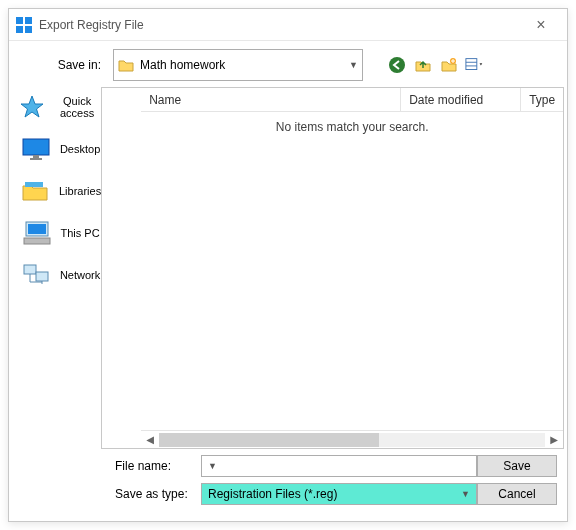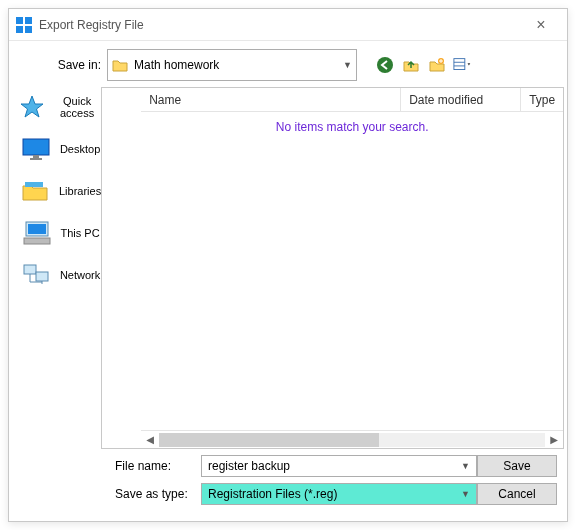--- a/index.html
+++ b/index.html
@@ -2,41 +2,41 @@
 <html><head>
 <meta charset="utf-8">
 <style>
   * { box-sizing: border-box; font-family: "Segoe UI", Tahoma, sans-serif; font-size: 12px; }
   body { margin: 0; padding: 8px; background: #fff; }
   .window { width: 560px; height: 514px; border: 1px solid #c8c8c8; background: #fff; display: flex; flex-direction: column; box-shadow: 0 2px 8px rgba(0,0,0,0.1); justify-content: space-between; }
   .titlebar { height: 32px; display: flex; align-items: center; padding: 0 6px; border-bottom: 1px solid #e8e8e8; }
   .titlebar .app-icon { width: 18px; height: 18px; margin-right: 6px; }
   .titlebar .title { flex: 1; color: #555; }
   .titlebar .close { width: 40px; text-align: center; color: #666; font-size: 16px; cursor: default; }
-  .toolbar-row { display: flex; align-items: center; padding: 8px 10px 6px 10px; }
+  .toolbar-row { display: flex; align-items: center; padding: 8px 10px 6px 10px; gap: 6px; }
   .toolbar-row .label { width: 88px; text-align: right; padding-right: 6px; }
   .savein-combo { flex: 0 0 250px; height: 32px; border: 1px solid #adadad; display: flex; align-items: center; padding: 0 4px; background: #fff; }
   .savein-combo .folder-ic { width: 16px; height: 14px; margin-right: 6px; }
   .savein-combo .txt { flex: 1; }
   .savein-combo .arrow { font-size: 9px; color: #555; }
   .tool-icons { display: flex; gap: 6px; margin-left: 18px; align-items: center; }
   .tool-icons .ic { width: 20px; height: 20px; display: flex; align-items: center; justify-content: center; }
   .body-row { display: flex; flex: 1; min-height: 0; padding: 0 10px; }
   .places { width: 86px; display: flex; flex-direction: column; align-items: center; padding-top: 6px; gap: 14px; }
   .place { display: flex; flex-direction: row; align-items: center; gap: 8px; cursor: default; }
   .place .picon { width: 32px; height: 28px; display: flex; align-items: center; justify-content: center; }
   .place .plabel { font-size: 11px; text-align: center; }
   .listpane { flex: 1; border: 1px solid #c8c8c8; display: flex; flex-direction: column; min-height: 0; background: #fff; padding-left: 39px; }
   .lh { display: flex; border-bottom: 1px solid #e4e4e4; height: 24px; align-items: center; }
   .lh .col { padding: 0 8px; color: #333; border-right: 1px solid #e4e4e4; height: 100%; display: flex; align-items: center; }
   .lh .col:last-child { border-right: none; }
   .lh .c1 { flex: 0 0 260px; }
   .lh .c2 { flex: 0 0 120px; }
   .lh .c3 { flex: 1; text-align: right; justify-content: flex-end; }
-  .listbody { flex: 1; padding-top: 8px; text-align: center; color: #6d28d9; }
+  .listbody { flex: 1; padding-top: 8px; text-align: center; color: #404040; }
   .hscroll { height: 18px; border-top: 1px solid #e4e4e4; display: flex; align-items: center; }
   .hscroll .arrow { width: 18px; text-align: center; color: #666; font-size: 10px; }
   .hscroll .track { flex: 1; height: 14px; background: #f0f0f0; position: relative; }
   .hscroll .thumb { position: absolute; left: 0; top: 0; height: 100%; width: 220px; background: #cfcfcf; }
   .fields { padding: 6px 10px 10px 10px; }
   .fields .row { display: flex; align-items: center; margin-bottom: 6px; }
   .actualflabel{ flex:0 0 86px; margin-left:96px;}
   .combo { flex: 1; height: 22px; border: 1px solid #adadad; display: flex; align-items: center; padding: 0 6px; background: #fff; }
   .combo.gray { background: #5eead4; }
   .combo .txt { flex: 1; }
@@ -179,21 +179,20 @@
         </div>
         <span class="arrow">▶</span>
       </div>
     </div>
   </div>
 
   <div class="fields">
     <div class="row">
       <span class="actualflabel">File name:</span>
       <div class="combo">
-        <span class="txt">register backup</span>
         <span class="arrow">▼</span>
       </div>
       <div class="btn">Save</div>
     </div>
     <div class="row">
       <span class="actualflabel">Save as type:</span>
       <div class="combo gray">
         <span class="txt">Registration Files (*.reg)</span>
         <span class="arrow">▼</span>
       </div>

